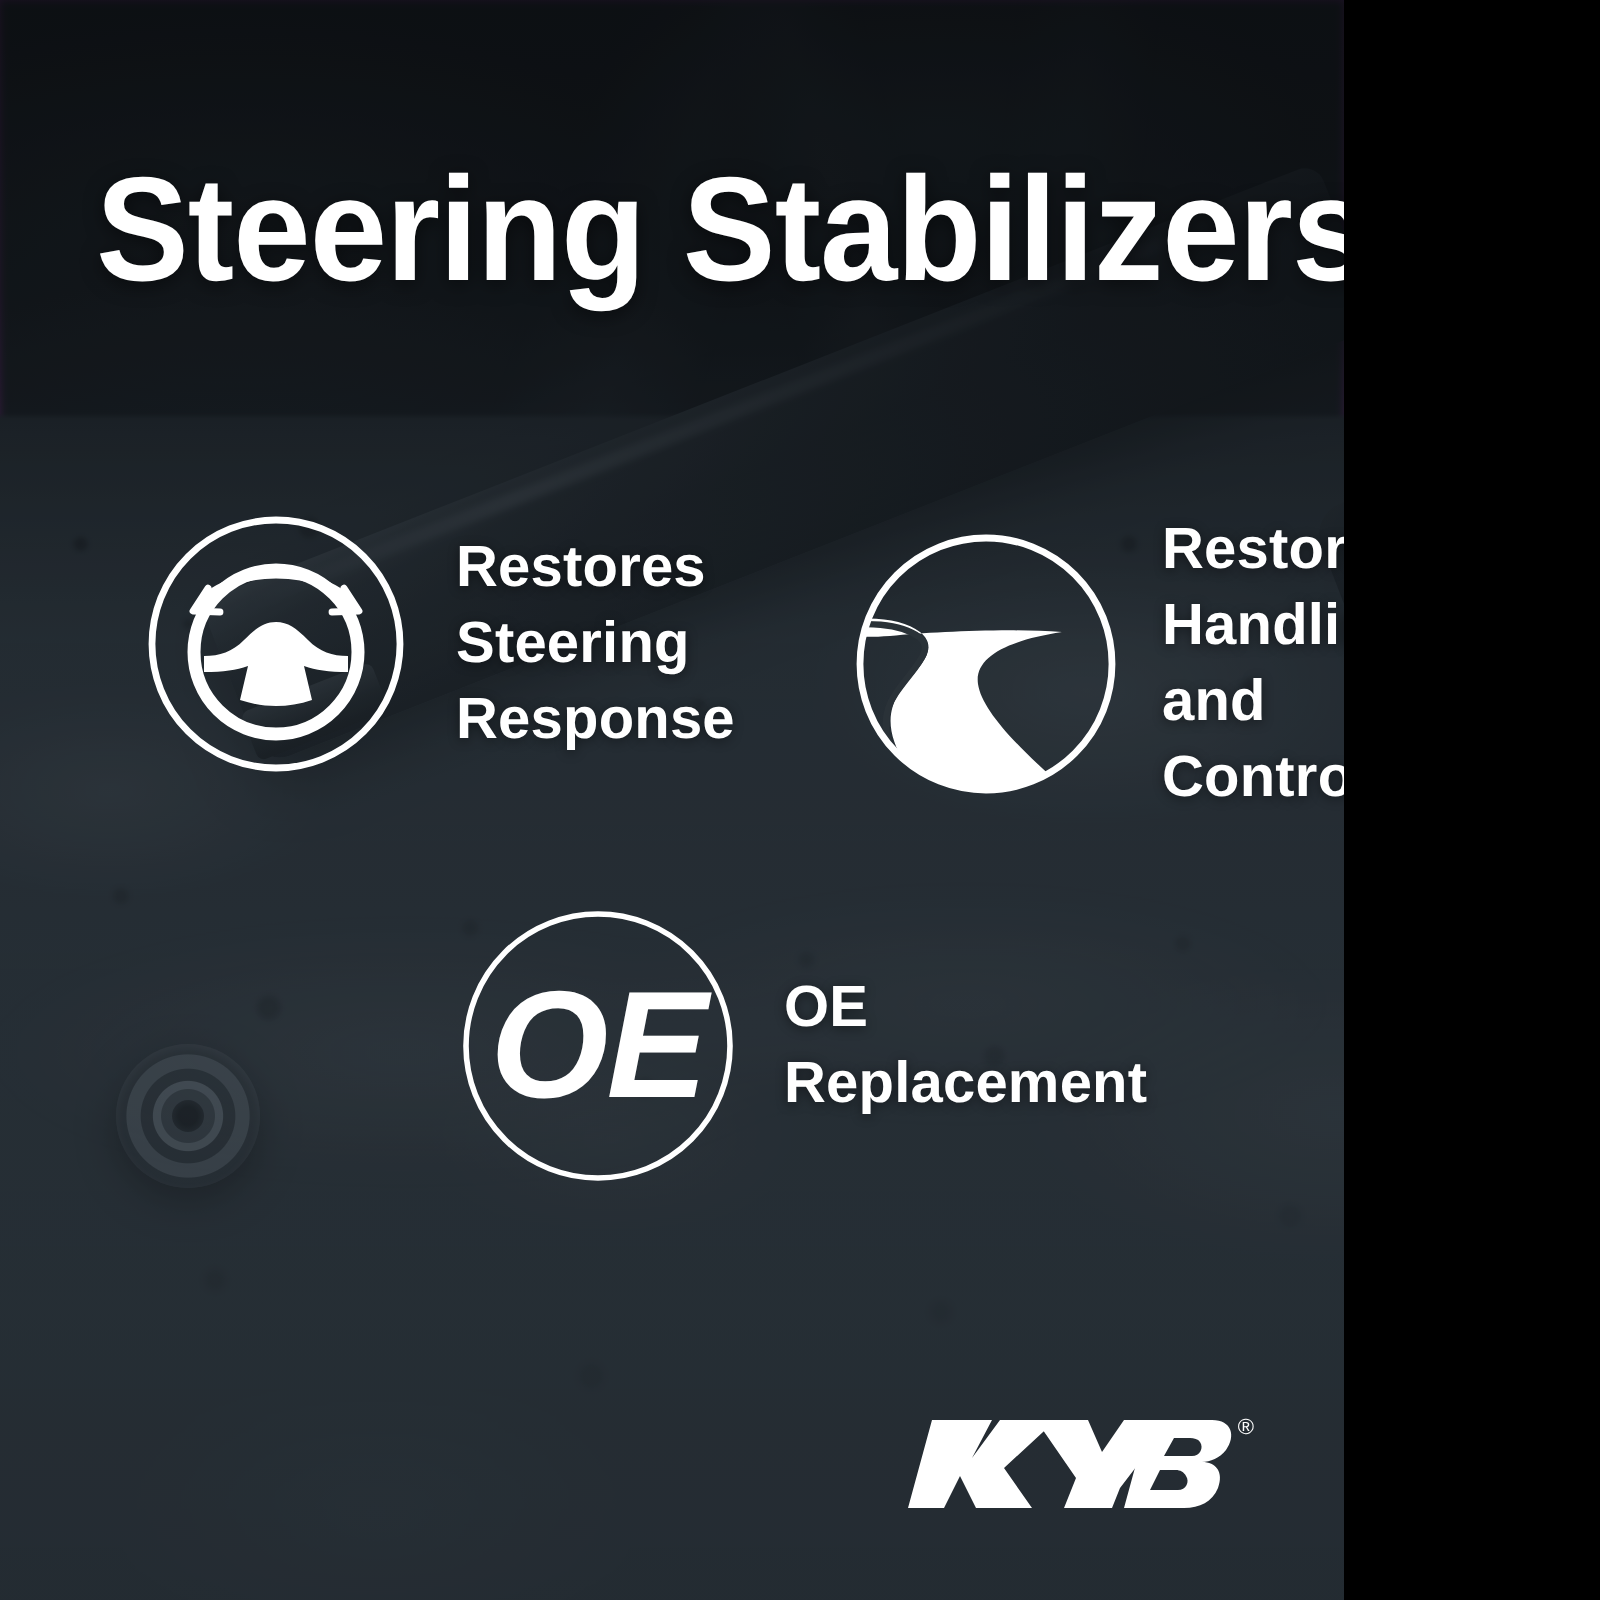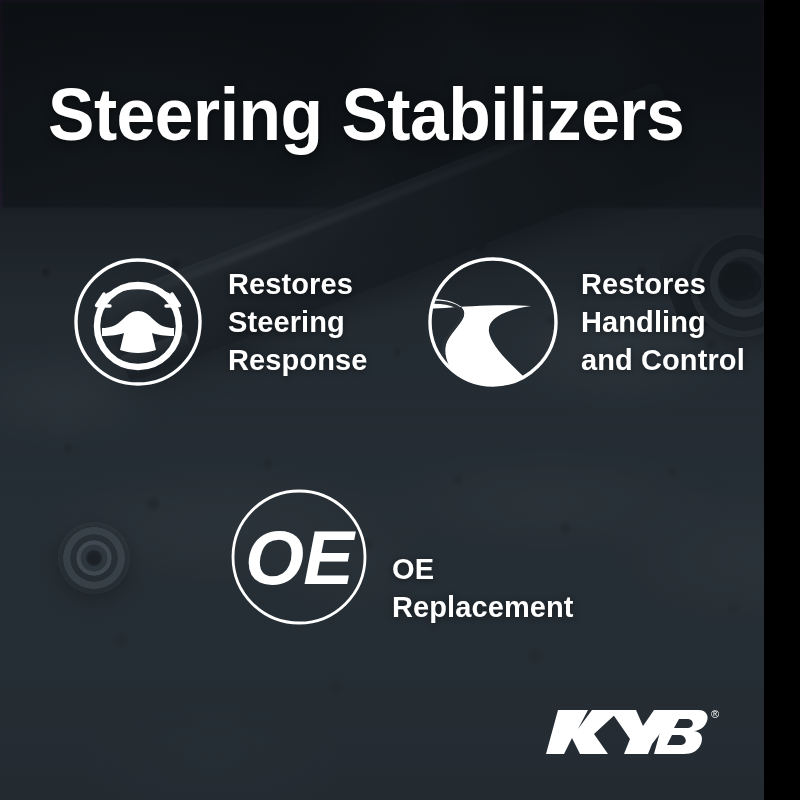--- a/index.html
+++ b/index.html
@@ -1,20 +1,20 @@
 <!DOCTYPE html>
 <html><head>
 <meta charset="utf-8">
 <title>KYB Steering Stabilizers</title>
 <style>
   * { margin:0; padding:0; box-sizing:border-box; }
   html,body { background:#000; }
   .stage {
     position:relative;
-    width:764px; height:800px;
+    width:672px; height:800px;
     overflow:hidden;
     font-family:"Liberation Sans", sans-serif;
     background:#a21caf;
     user-select:none;
   }
 
   
   .bg-photo { position:absolute; inset:0; overflow:hidden; }
 
   
@@ -175,21 +175,21 @@
     color:#fff; font-size:29px; line-height:38px;
     font-weight:700; letter-spacing:.1px;
     text-shadow:0 1px 6px rgba(0,0,0,.45);
     white-space:pre-line;
   }
 
   #feat-0 { left:72px;  top:256px; }
   #feat-0 .ftext { margin-left:24px; }
   #feat-1 { left:427px; top:256px; }
   #feat-1 .ftext { margin-left:22px; }
-  #feat-2 { left:230px; top:488px;align-items:flex-end; }
+  #feat-2 { left:230px; top:454px; }
   #feat-2 .ftext { margin-left:24px; }
 
   .kyb {
     position:absolute; right:45px; bottom:42px;
     display:flex; align-items:flex-start;
   }
   .kyb-reg {
     color:#fff; font-size:11px; line-height:1;
     margin-left:3px; margin-top:3px;
   }

